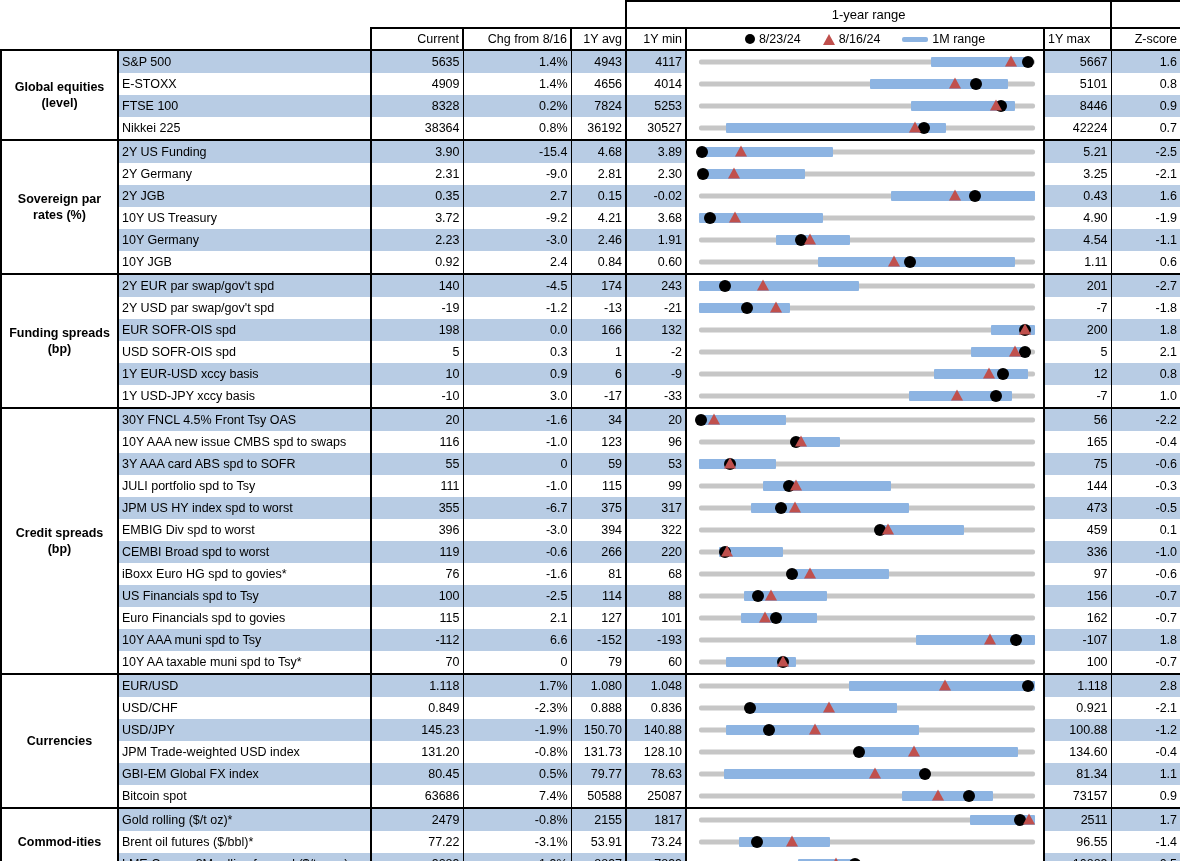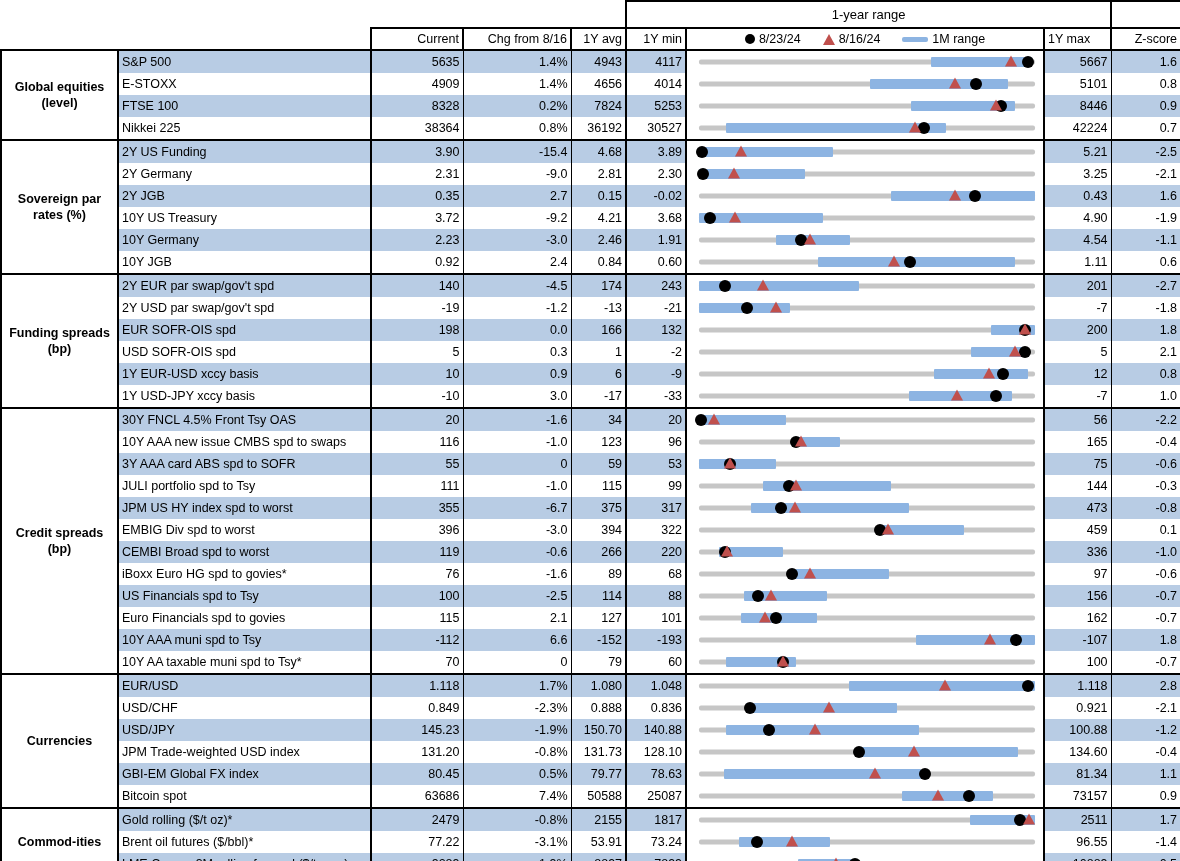--- a/index.html
+++ b/index.html
@@ -443,21 +443,21 @@
         <td class="c-min stripe">317</td>
         <td class="c-chart">
           <div class="rc">
             <div class="track"></div>
             <div class="bar" style="left: 15.5%; width: 47%;"></div>
             <div class="dot" style="left: 24.4%;"></div>
             <div class="tri" style="left: 28.7%;"></div>
           </div>
         </td>
         <td class="c-max stripe">473</td>
-        <td class="c-z stripe">-0.8</td>
+        <td class="c-z stripe">-0.5</td>
       </tr>
       <tr>
         <td class="c-name">EMBIG Div spd to worst</td>
         <td class="c-cur">396</td>
         <td class="c-chg">-3.0</td>
         <td class="c-avg">394</td>
         <td class="c-min">322</td>
         <td class="c-chart">
           <div class="rc">
             <div class="track"></div>
@@ -483,21 +483,21 @@
             <div class="tri" style="left: 8.3%;"></div>
           </div>
         </td>
         <td class="c-max stripe">336</td>
         <td class="c-z stripe">-1.0</td>
       </tr>
       <tr>
         <td class="c-name">iBoxx Euro HG spd to govies*</td>
         <td class="c-cur">76</td>
         <td class="c-chg">-1.6</td>
-        <td class="c-avg">89</td>
+        <td class="c-avg">81</td>
         <td class="c-min">68</td>
         <td class="c-chart">
           <div class="rc">
             <div class="track"></div>
             <div class="bar" style="left: 28%; width: 28.5%;"></div>
             <div class="dot" style="left: 27.6%;"></div>
             <div class="tri" style="left: 33.1%;"></div>
           </div>
         </td>
         <td class="c-max">97</td>

